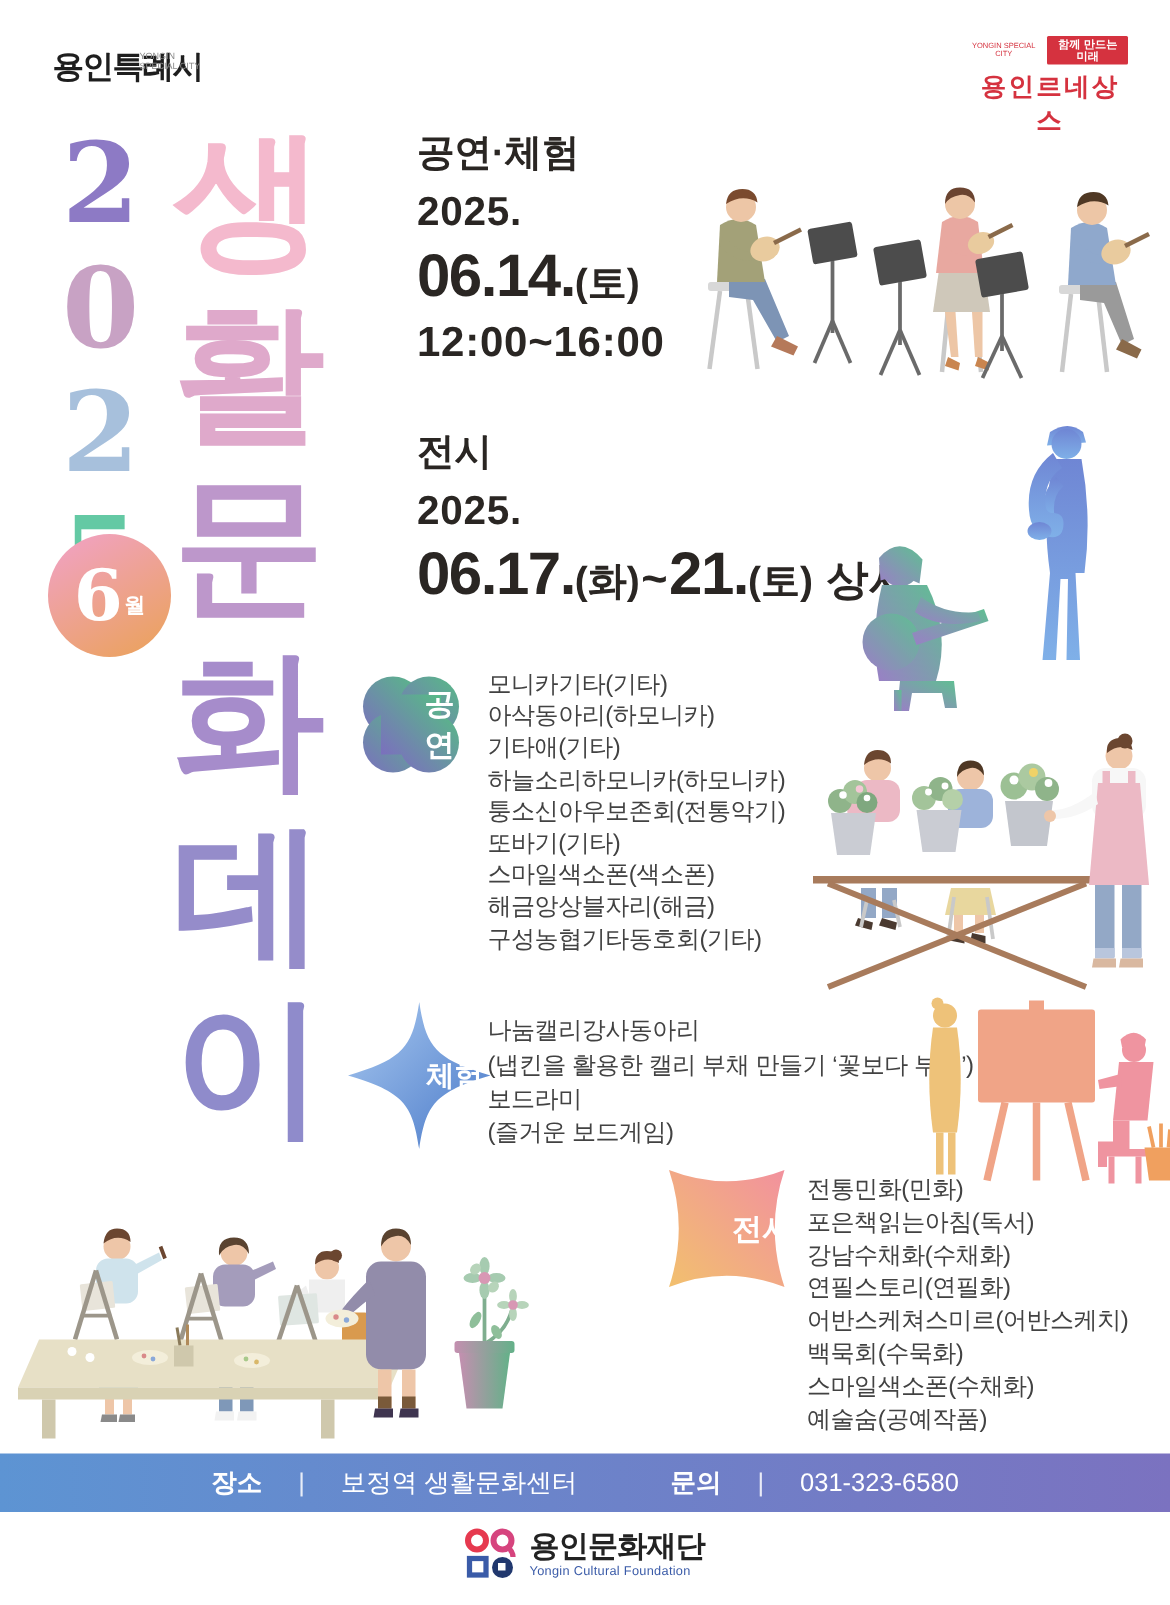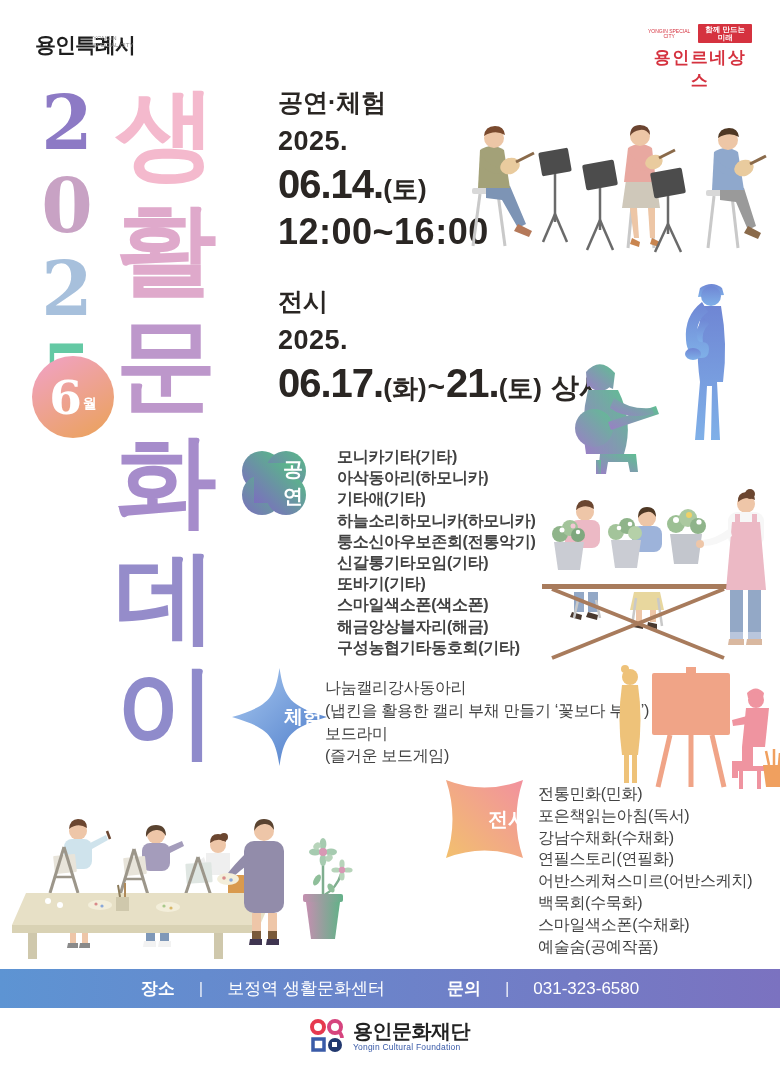--- a/index.html
+++ b/index.html
@@ -28,36 +28,36 @@
   .tc0{color:#f4b9cd}.tc1{color:#dfa9cb}.tc2{color:#bd97cb}.tc3{color:#a68ccb}.tc4{color:#958cca}.tc5{color:#8f8bcb}
   
   .sched{position:absolute;left:278px;line-height:1;}
   .sched .lbl{font-size:25px;font-weight:800;margin-bottom:13px;}
   .sched .yr{font-size:27px;font-weight:800;margin-bottom:9px;letter-spacing:0.5px;}
   .dateline{display:flex;align-items:baseline;margin-bottom:10px;}
   .dbig{font-size:40px;font-weight:800;letter-spacing:-1px;}
   .dday{font-size:26px;font-weight:700;}
   .dtilde{font-size:30px;font-weight:800;margin:0 1px;}
   .dnote{font-size:28px;font-weight:800;margin-left:9px;}
-  .time{font-size:36px;font-weight:800;letter-spacing:0.5px;}
+  .time{font-size:28px;font-weight:800;letter-spacing:0.5px;}
   #sched-perf{top:90px;}
   #sched-exh{top:289px;}
   
   .badge{position:absolute;display:flex;align-items:center;justify-content:center;}
   .badge svg{position:absolute;inset:0;}
   .badge .badge-label{position:relative;z-index:1;color:#fff;font-weight:800;padding-left:47px;}
   #badge-perf{left:236px;top:445px;width:76px;height:76px;}
   #badge-perf .badge-label{font-size:20px;}
   #badge-exp{left:232px;top:668px;width:95px;height:98px;}
   #badge-exp .badge-label{font-size:19px;}
   #badge-exh{left:441px;top:774px;width:87px;height:90px;}
   #badge-exh .badge-label{font-size:20px;}
   
   .list{list-style:none;margin:0;padding:0;position:absolute;font-weight:500;color:#424242;letter-spacing:-0.3px;}
-  #list-perf{left:337px;top:446px;font-size:16px;line-height:21.2px;font-weight:bold;}
+  #list-perf{left:325px;top:446px;font-size:16px;line-height:21.2px;}
   #list-exp{left:325px;top:677px;font-size:16px;line-height:22.8px;}
   #list-exh{left:538px;top:783px;font-size:16px;line-height:21.8px;}
   
   .bottom-bar{position:absolute;left:0;top:969px;width:780px;height:39px;
     background:linear-gradient(90deg,#5d94d3,#7b72c0);display:flex;align-items:center;justify-content:center;gap:24px;color:#fff;font-size:17px;}
   .bottom-bar .bl{font-weight:800;}
   .bottom-bar .bp{opacity:.85;font-weight:300;}
   .bottom-bar .bv{font-weight:500;}
   .bar-gap{width:14px;}
   .foundation{position:absolute;left:0;top:1018px;width:780px;display:flex;justify-content:center;align-items:center;gap:9px;}
@@ -142,21 +142,20 @@
       </g>
     </svg>
     <span class="badge-label">공연</span>
   </div>
   <ul class="list" id="list-perf">
     <li>모니카기타(기타)</li>
     <li>아삭동아리(하모니카)</li>
     <li>기타애(기타)</li>
     <li>하늘소리하모니카(하모니카)</li>
     <li>퉁소신아우보존회(전통악기)</li>
-    <li>신갈통기타모임(기타)</li>
     <li>또바기(기타)</li>
     <li>스마일색소폰(색소폰)</li>
     <li>해금앙상블자리(해금)</li>
     <li>구성농협기타동호회(기타)</li>
   </ul>
 
   <div class="badge" id="badge-exp">
     <svg viewBox="0 0 95 98">
       <defs>
           <linearGradient id="gexp" x1="0" y1="0" x2="1" y2="1">

